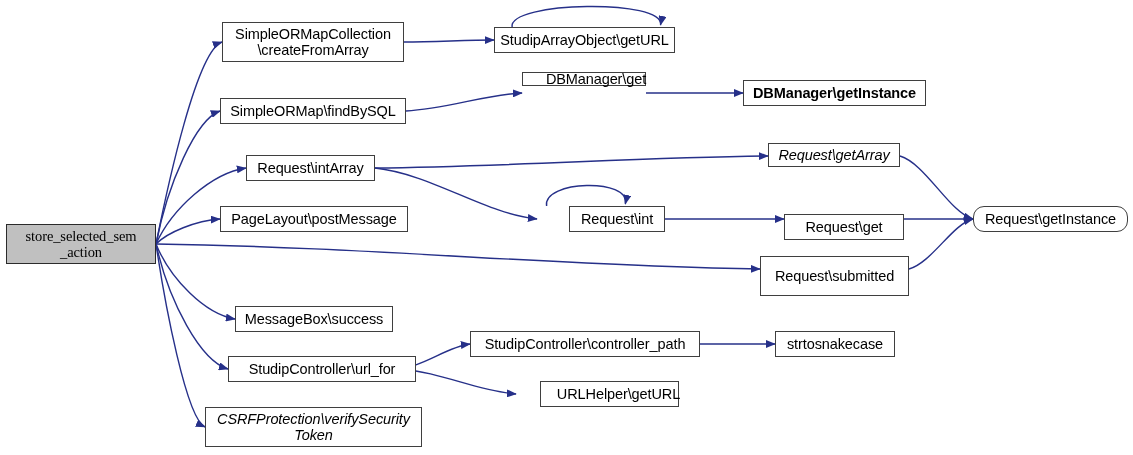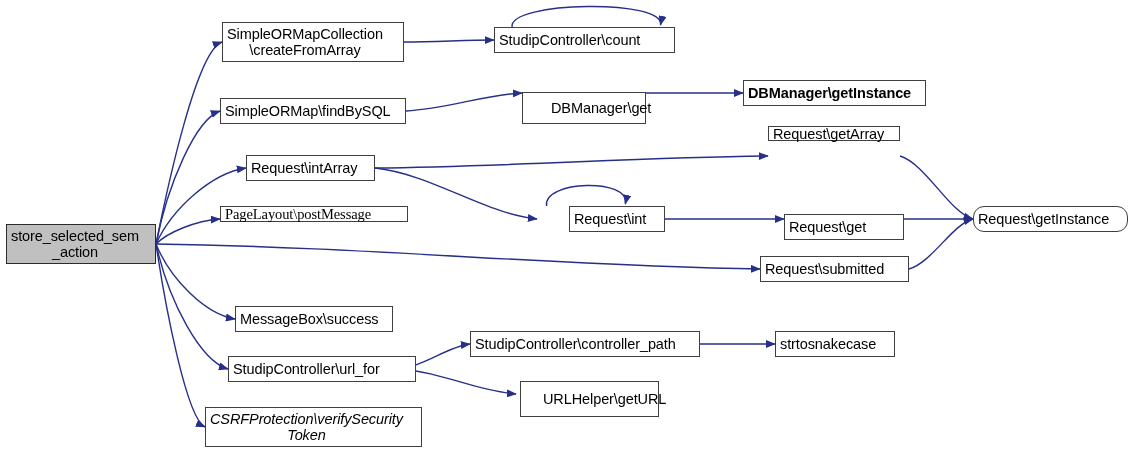--- a/index.html
+++ b/index.html
@@ -23,21 +23,21 @@
     height: 455px;
   }
   .node {
     position: absolute;
     box-sizing: border-box;
     border: 1px solid #3f3f3f;
     background: #ffffff;
     color: #000000;
     display: flex;
     align-items: center;
-    justify-content: flex-start;
+    justify-content: center;
     text-align: center;
     font-size: 14.5px;
     line-height: 16px;
     letter-spacing: -0.1px;
     white-space: pre-line;
     z-index: 2;
   }
   .node.root {
     background: #c0c0c0;
     border: 1px solid #2b2b2b;
@@ -73,35 +73,35 @@
       <path d="M375,168 C431.7,174.12 485.16,213.9 537,219" fill="none" stroke="#263089" stroke-width="1.4" marker-end="url(#ah)"></path>
       <path d="M546.6,206 C542.6,180 631.32,178 625.32,204" fill="none" stroke="#263089" stroke-width="1.4" marker-end="url(#ah)"></path>
       <path d="M633,219 C685.85,219 735.6800000000001,219 784,219" fill="none" stroke="#263089" stroke-width="1.4" marker-end="url(#ah)"></path>
       <path d="M886,219 C916.45,219 945.16,219 973,219" fill="none" stroke="#263089" stroke-width="1.4" marker-end="url(#ah)"></path>
       <path d="M900,156 C925.55,163.56 949.64,212.7 973,219" fill="none" stroke="#263089" stroke-width="1.4" marker-end="url(#ah)"></path>
       <path d="M909,269 C931.4,263 952.52,224 973,219" fill="none" stroke="#263089" stroke-width="1.4" marker-end="url(#ah)"></path>
       <path d="M400,369 C424.5,366 447.6,346.5 470,344" fill="none" stroke="#263089" stroke-width="1.4" marker-end="url(#ah)"></path>
       <path d="M400,369 C440.6,372 478.88,391.5 516,394" fill="none" stroke="#263089" stroke-width="1.4" marker-end="url(#ah)"></path>
       <path d="M700,344 C726.25,344 751,344 775,344" fill="none" stroke="#263089" stroke-width="1.4" marker-end="url(#ah)"></path>
     </svg>
-<div class="node root" style="left: 6px; top: 224px; width: 150px; height: 40px;"><span class="node-label">store_selected_sem
+<div class="node root" style="left: 6px; top: 224px; width: 150px; height: 40px; font-family: Liberation Serif, serif;"><span class="node-label">store_selected_sem
 _action</span></div>
     <div class="node" style="left: 222px; top: 22px; width: 182px; height: 40px;"><span class="node-label">SimpleORMapCollection
 \createFromArray</span></div>
-    <div class="node" style="left: 494px; top: 27px; width: 181px; height: 26px;"><span class="node-label">StudipController\count</span></div>
+    <div class="node" style="left: 494px; top: 27px; width: 181px; height: 26px;"><span class="node-label">StudipArrayObject\getURL</span></div>
     <div class="node" style="left: 220px; top: 98px; width: 186px; height: 26px;"><span class="node-label">SimpleORMap\findBySQL</span></div>
-    <div class="node" style="left: 522px; top: 92px; width: 124px; height: 32px; padding-left: 24px;"><span class="node-label">DBManager\get</span></div>
+    <div class="node" style="left: 522px; top: 72px; width: 124px; height: 14px; padding-left: 24px;"><span class="node-label">DBManager\get</span></div>
     <div class="node" style="left: 743px; top: 80px; width: 183px; height: 26px; font-weight: bold;"><span class="node-label">DBManager\getInstance</span></div>
     <div class="node" style="left: 246px; top: 155px; width: 129px; height: 26px;"><span class="node-label">Request\intArray</span></div>
-    <div class="node" style="left: 768px; top: 126px; width: 132px; height: 15px;"><span class="node-label">Request\getArray</span></div>
-    <div class="node" style="left: 220px; top: 206px; width: 188px; height: 16px; font-family: Liberation Serif, serif;"><span class="node-label">PageLayout\postMessage</span></div>
+    <div class="node" style="left: 768px; top: 143px; width: 132px; height: 24px; font-style: italic;"><span class="node-label">Request\getArray</span></div>
+    <div class="node" style="left: 220px; top: 206px; width: 188px; height: 26px;"><span class="node-label">PageLayout\postMessage</span></div>
     <div class="node" style="left: 537px; top: 206px; width: 96px; height: 26px; margin-left: 32px;"><span class="node-label">Request\int</span></div>
     <div class="node" style="left: 784px; top: 206px; width: 120px; height: 26px; margin-top: 8px;"><span class="node-label">Request\get</span></div>
     <div class="node" style="left: 973px; top: 206px; width: 155px; height: 26px; border-radius: 11px;"><span class="node-label">Request\getInstance</span></div>
-    <div class="node" style="left: 760px; top: 256px; width: 149px; height: 26px;"><span class="node-label">Request\submitted</span></div>
+    <div class="node" style="left: 760px; top: 256px; width: 149px; height: 40px;"><span class="node-label">Request\submitted</span></div>
     <div class="node" style="left: 235px; top: 306px; width: 158px; height: 26px;"><span class="node-label">MessageBox\success</span></div>
     <div class="node" style="left: 470px; top: 331px; width: 230px; height: 26px;"><span class="node-label">StudipController\controller_path</span></div>
     <div class="node" style="left: 775px; top: 331px; width: 120px; height: 26px;"><span class="node-label">strtosnakecase</span></div>
     <div class="node" style="left: 228px; top: 356px; width: 188px; height: 26px;"><span class="node-label">StudipController\url_for</span></div>
-    <div class="node" style="left: 520px; top: 381px; width: 139px; height: 36px; padding-left: 18px;"><span class="node-label">URLHelper\getURL</span></div>
+    <div class="node" style="left: 540px; top: 381px; width: 139px; height: 26px; padding-left: 18px;"><span class="node-label">URLHelper\getURL</span></div>
     <div class="node" style="left: 205px; top: 407px; width: 217px; height: 40px; font-style: italic;"><span class="node-label">CSRFProtection\verifySecurity
 Token</span></div>
   </div>
 
 </body></html>

